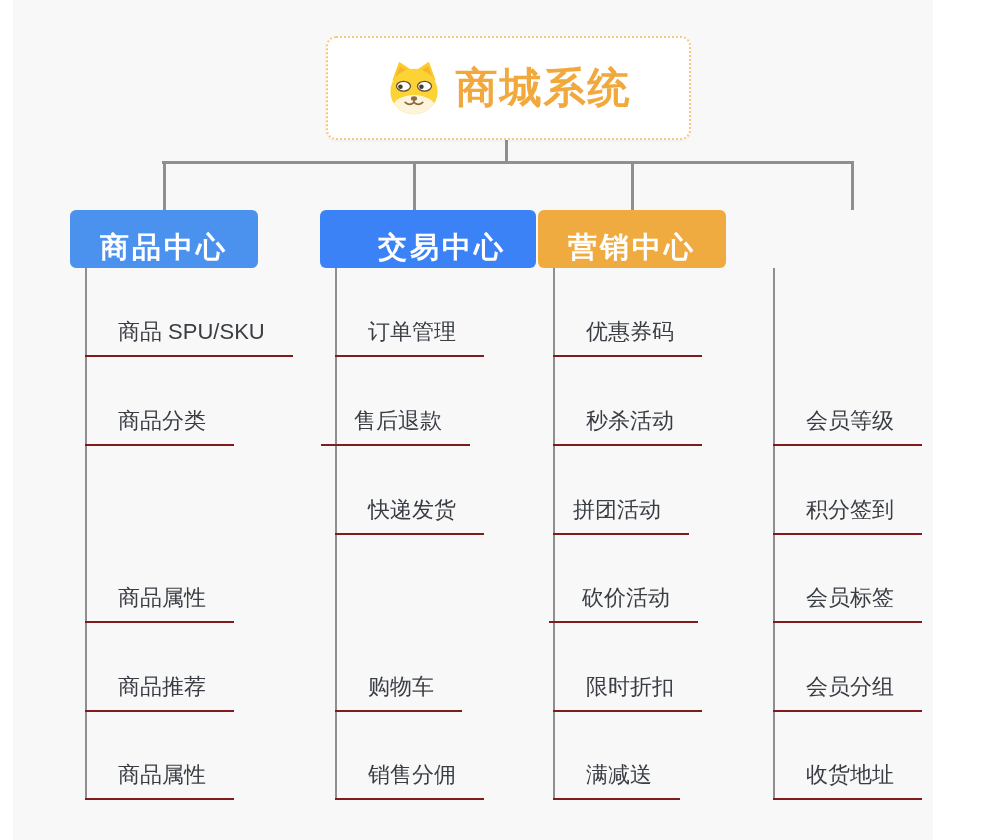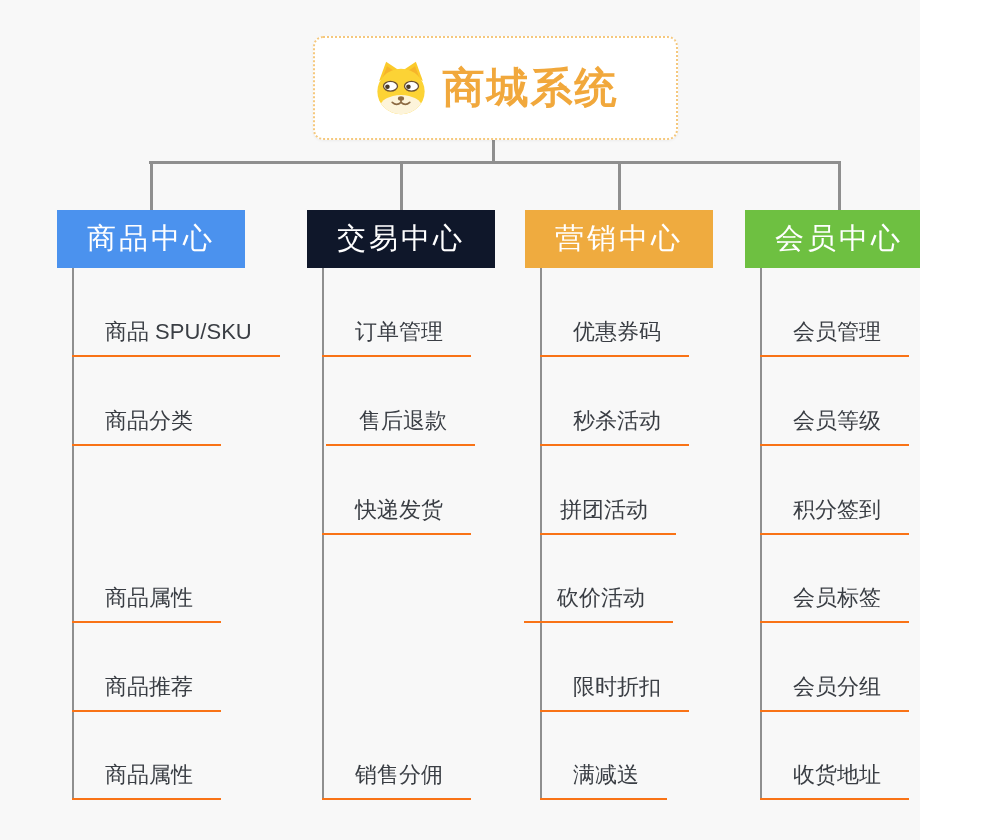--- a/index.html
+++ b/index.html
@@ -1,40 +1,40 @@
 <!DOCTYPE html>
 <html><head>
 <meta charset="utf-8">
 <style>
   html,body{margin:0;padding:0;}
   body{font-family:"Liberation Sans","DejaVu Sans",sans-serif;}
   .canvas{
-    position:relative;width:920px;height:840px;background:#f8f8f8;overflow:hidden;
+    position:relative;width:920px;height:840px;background:#f8f8f8;overflow:hidden;margin-left:13px;
   }
   .line{position:absolute;background:#8f8f8f;}
   .root-node{
     position:absolute;left:313px;top:36px;width:365px;height:104px;
     background:#ffffff;border:2px dotted #f5c87d;border-radius:10px;
     box-sizing:border-box;display:flex;align-items:center;justify-content:center;
     gap:14px;box-shadow:0 1px 3px rgba(0,0,0,0.05);cursor:pointer;
   }
   .root-label{
     font-size:42px;font-weight:600;color:#f1a83c;letter-spacing:2px;white-space:nowrap;
   }
   .dog-icon{width:56px;height:56px;flex:0 0 auto;}
   .branch-box{
-    position:absolute;top:210px;width:188px;height:58px;border-radius:0;
-    display:flex;align-items:center;justify-content:center;cursor:pointer;
+    position:absolute;top:210px;width:188px;height:58px;border-radius:6px;
+    display:flex;align-items:flex-end;justify-content:center;cursor:pointer;font-weight:bold;
   }
   .branch-label{
     color:#ffffff;font-size:29px;letter-spacing:3px;white-space:nowrap;
   }
   .leaf{
     position:absolute;height:48px;box-sizing:border-box;
-    border-bottom:2px solid #f97316;
+    border-bottom:2px solid #7f1d1d;
     padding:0 28px 8px 33px;white-space:nowrap;
     display:flex;align-items:flex-end;cursor:pointer;
     font-size:22px;color:#3a3e44;
   }
 </style>
 </head>
 <body>
 
 <div class="canvas">
 
@@ -69,48 +69,45 @@
       <circle cx="40.5" cy="30.5" r="2.6" fill="#4a3a28"></circle>
       <ellipse cx="32" cy="44" rx="3.5" ry="2.5" fill="#8c6a43"></ellipse>
       <path d="M32,44 L32,48.5 M22,48.5 Q27,53 32,48.5 Q37,53 42,48.5" stroke="#8c6a43" stroke-width="2" fill="none" stroke-linecap="round"></path>
     </svg>
     <span class="root-label">商城系统</span>
   </div>
 
   <div class="branch-box" style="left: 57px; background: rgb(75, 146, 238);">
     <span class="branch-label">商品中心</span>
   </div>
-  <div class="branch-box" style="left: 307px; background: #0f172a;">
+  <div class="branch-box" style="left: 307px; background: #3b82f6; padding-left: 28px;">
     <span class="branch-label">交易中心</span>
   </div>
   <div class="branch-box" style="left: 525px; background: rgb(239, 171, 63);">
     <span class="branch-label">营销中心</span>
-  </div>
-  <div class="branch-box" style="left: 745px; background: rgb(110, 192, 65);">
-    <span class="branch-label">会员中心</span>
   </div>
 
   <div class="leaf" style="left:72px;top:309px;">商品 SPU/SKU</div>
   <div class="leaf" style="left:72px;top:398px;">商品分类</div>
   <div class="leaf" style="left:72px;top:575px;">商品属性</div>
   <div class="leaf" style="left:72px;top:664px;">商品推荐</div>
   <div class="leaf" style="left:72px;top:752px;">商品属性</div>
 
   <div class="leaf" style="left:322px;top:309px;">订单管理</div>
-  <div class="leaf" style="left:326px;top:398px;">售后退款</div>
+  <div class="leaf" style="left:308px;top:398px;">售后退款</div>
   <div class="leaf" style="left:322px;top:487px;">快递发货</div>
+  <div class="leaf" style="left:322px;top:664px;">购物车</div>
   <div class="leaf" style="left:322px;top:752px;">销售分佣</div>
 
   <div class="leaf" style="left:540px;top:309px;">优惠券码</div>
   <div class="leaf" style="left:540px;top:398px;">秒杀活动</div>
   <div class="leaf" style="left:540px;top:487px;padding-left:20px;">拼团活动</div>
-  <div class="leaf" style="left:524px;top:575px;text-align:center;">砍价活动</div>
+  <div class="leaf" style="left:536px;top:575px;text-align:center;">砍价活动</div>
   <div class="leaf" style="left:540px;top:664px;">限时折扣</div>
   <div class="leaf" style="left:540px;top:752px;">满减送</div>
 
-  <div class="leaf" style="left:760px;top:309px;">会员管理</div>
   <div class="leaf" style="left:760px;top:398px;">会员等级</div>
   <div class="leaf" style="left:760px;top:487px;">积分签到</div>
   <div class="leaf" style="left:760px;top:575px;">会员标签</div>
   <div class="leaf" style="left:760px;top:664px;">会员分组</div>
   <div class="leaf" style="left:760px;top:752px;">收货地址</div>
 
 </div>
 
 </body></html>

